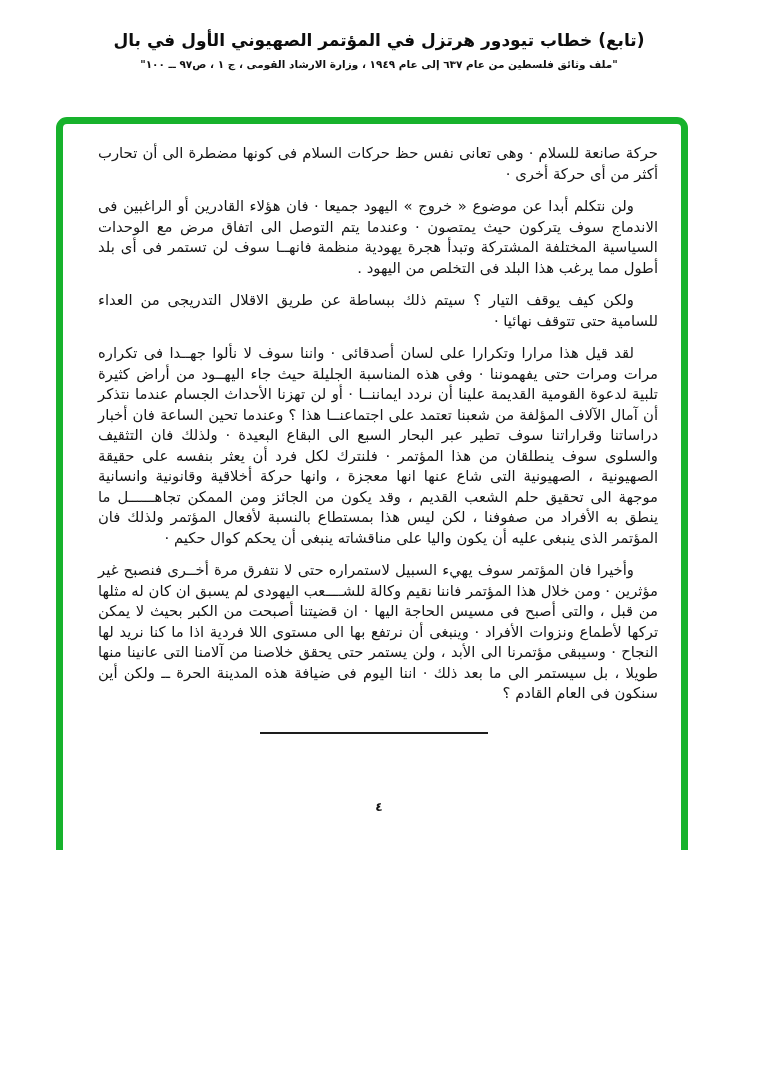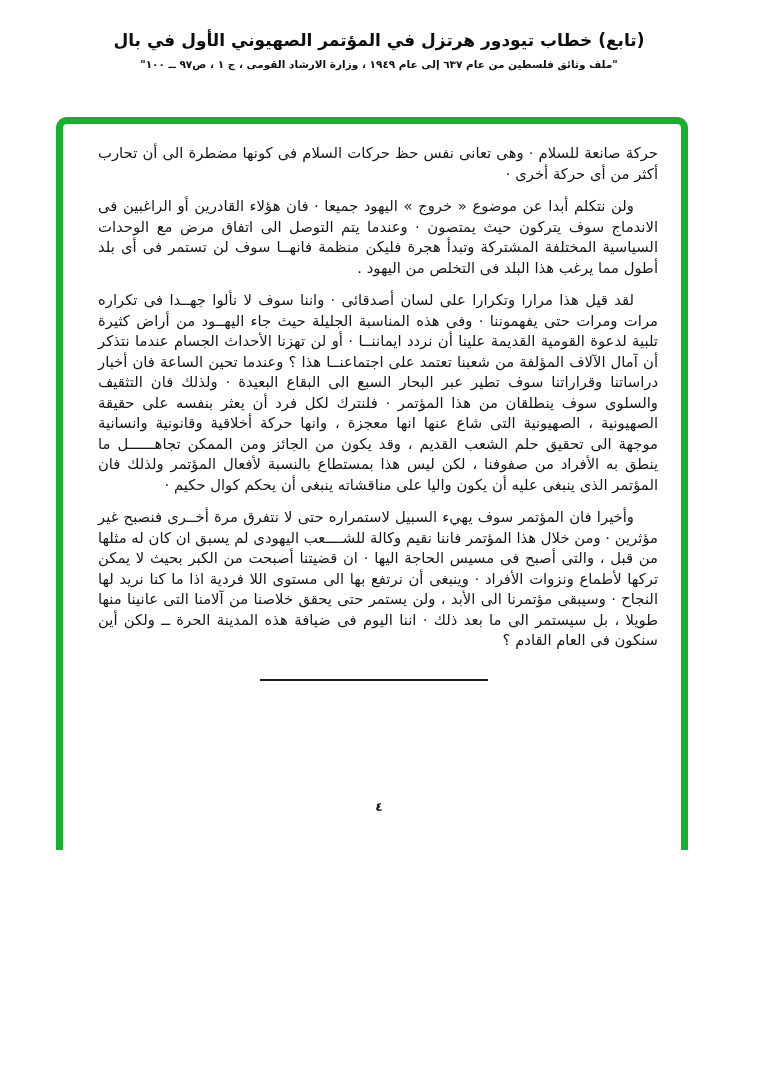--- a/index.html
+++ b/index.html
@@ -91,21 +91,22 @@
 
   <div class="header">
     <div class="doc-title">(تابع) خطاب تيودور هرتزل في المؤتمر الصهيوني الأول في بال</div>
     <div class="doc-source">"ملف وثائق فلسطين من عام ٦٣٧ إلى عام ١٩٤٩ ، وزارة الارشاد القومى ، ج ١ ، ص٩٧ ــ ١٠٠"</div>
   </div>
 
   <div class="green-box"></div>
 
   <div class="content">
     <p class="first">حركة صانعة للسلام · وهى تعانى نفس حظ حركات السلام فى كونها مضطرة الى أن تحارب أكثر من أى حركة أخرى ·</p>
-    <p>ولن نتكلم أبدا عن موضوع « خروج » اليهود جميعا · فان هؤلاء القادرين أو الراغبين فى الاندماج سوف يتركون حيث يمتصون · وعندما يتم التوصل الى اتفاق مرض مع الوحدات السياسية المختلفة المشتركة وتبدأ هجرة فليكن منظمة فانهــا سوف لن تستمر فى أى بلد أطول مما يرغب هذا البلد فى التخلص من اليهود .</p>
+    <p>ولن نتكلم أبدا عن موضوع « خروج » اليهود جميعا · فان هؤلاء القادرين أو الراغبين فى الاندماج سوف يتركون حيث يمتصون · وعندما يتم التوصل الى اتفاق مرض مع الوحدات السياسية المختلفة المشتركة وتبدأ هجرة يهودية منظمة فانهــا سوف لن تستمر فى أى بلد أطول مما يرغب هذا البلد فى التخلص من اليهود .</p>
+    <p>ولكن كيف يوقف التيار ؟ سيتم ذلك ببساطة عن طريق الاقلال التدريجى من العداء للسامية حتى تتوقف نهائيا ·</p>
     <p>لقد قيل هذا مرارا وتكرارا على لسان أصدقائى · واننا سوف لا نألوا جهــدا فى تكراره مرات ومرات حتى يفهموننا · وفى هذه المناسبة الجليلة حيث جاء اليهــود من أراض كثيرة تلبية لدعوة القومية القديمة علينا أن نردد ايماننــا · أو لن تهزنا الأحداث الجسام عندما نتذكر أن آمال الآلاف المؤلفة من شعبنا تعتمد على اجتماعنــا هذا ؟ وعندما تحين الساعة فان أخبار دراساتنا وقراراتنا سوف تطير عبر البحار السبع الى البقاع البعيدة · ولذلك فان التثقيف والسلوى سوف ينطلقان من هذا المؤتمر · فلنترك لكل فرد أن يعثر بنفسه على حقيقة الصهيونية ، الصهيونية التى شاع عنها انها معجزة ، وانها حركة أخلاقية وقانونية وانسانية موجهة الى تحقيق حلم الشعب القديم ، وقد يكون من الجائز ومن الممكن تجاهــــــل ما ينطق به الأفراد من صفوفنا ، لكن ليس هذا بمستطاع بالنسبة لأفعال المؤتمر ولذلك فان المؤتمر الذى ينبغى عليه أن يكون واليا على مناقشاته ينبغى أن يحكم كوال حكيم ·</p>
     <p>وأخيرا فان المؤتمر سوف يهيء السبيل لاستمراره حتى لا نتفرق مرة أخــرى فنصبح غير مؤثرين · ومن خلال هذا المؤتمر فاننا نقيم وكالة للشــــعب اليهودى لم يسبق ان كان له مثلها من قبل ، والتى أصبح فى مسيس الحاجة اليها · ان قضيتنا أصبحت من الكبر بحيث لا يمكن تركها لأطماع ونزوات الأفراد · وينبغى أن نرتفع بها الى مستوى اللا فردية اذا ما كنا نريد لها النجاح · وسيبقى مؤتمرنا الى الأبد ، ولن يستمر حتى يحقق خلاصنا من آلامنا التى عانينا منها طويلا ، بل سيستمر الى ما بعد ذلك · اننا اليوم فى ضيافة هذه المدينة الحرة ــ ولكن أين سنكون فى العام القادم ؟</p>
     <div class="divider"></div>
   </div>
 
   <div class="footer">٤</div>
 
 </div>
 
 </body></html>

